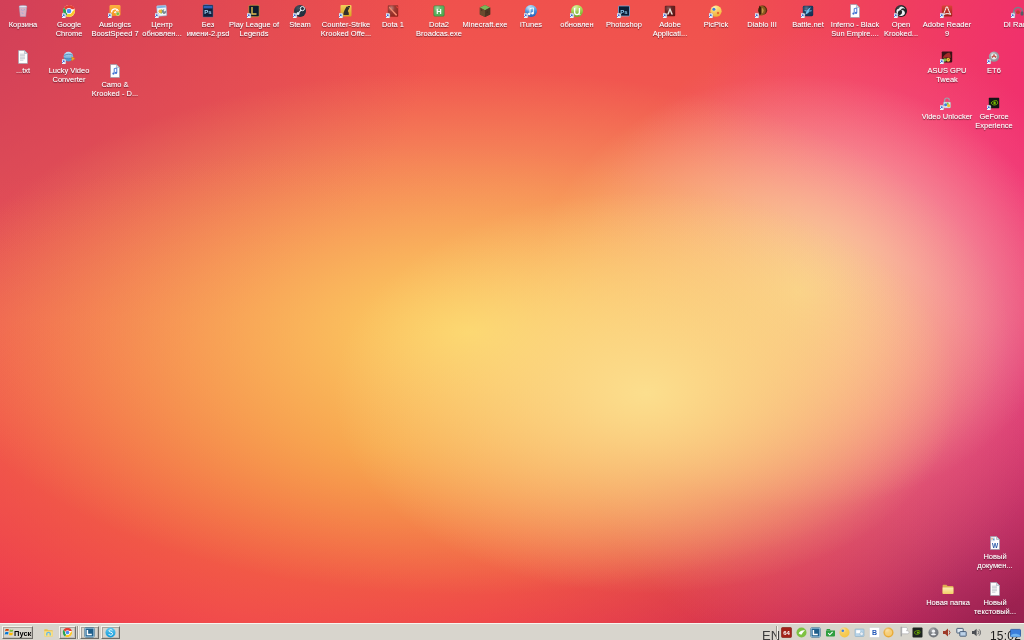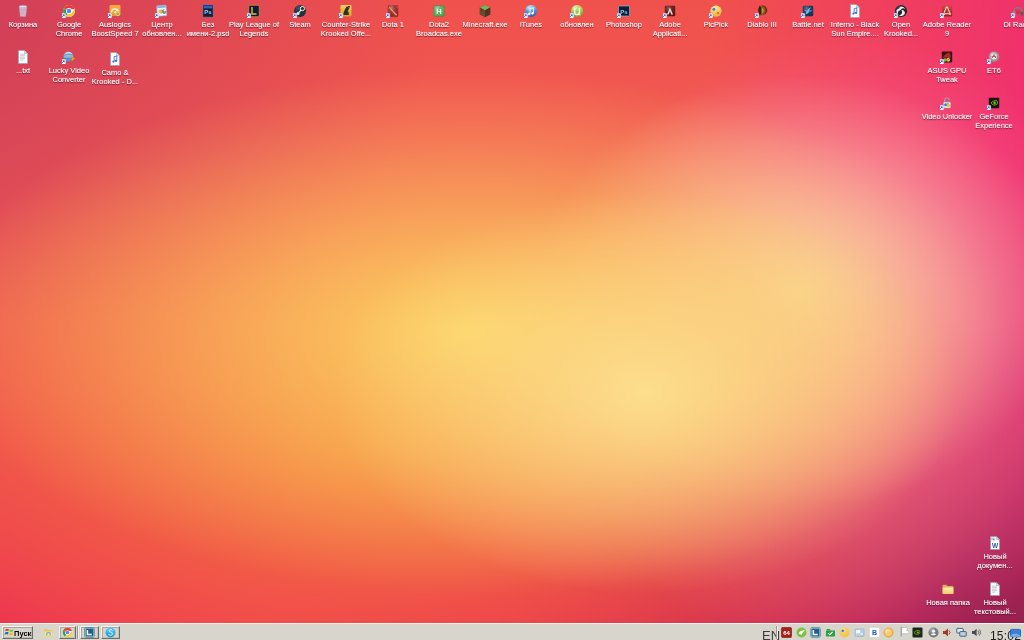--- a/index.html
+++ b/index.html
@@ -453,21 +453,21 @@
 <path d="M2 8 c2.8 1.2 6.2 1.2 8.8 0" stroke="#2e6ea6" stroke-width="0.6" fill="none"></path>
 <path d="M9.6 6.8 l3.4 1.8 l-3 2.4 z" fill="#f5a623" stroke="#d07f10" stroke-width="0.4"></path>
 <use href="#sca" x="-1.2" y="9.2"></use>
           </svg>
         </div>
         <div class="t">
           <div>Lucky Video</div>
           <div>Converter</div>
         </div>
       </div>
-<div class="ic" style="left:87px;top:52px">
+<div class="ic" style="left:87px;top:64px">
         <div class="g">
           <svg width="14" height="14" viewBox="0 0 14 14">
             <use href="#mp3page"></use>
           </svg>
         </div>
         <div class="t">
           <div>Camo &amp;</div>
           <div>Krooked - D...</div>
         </div>
       </div>

